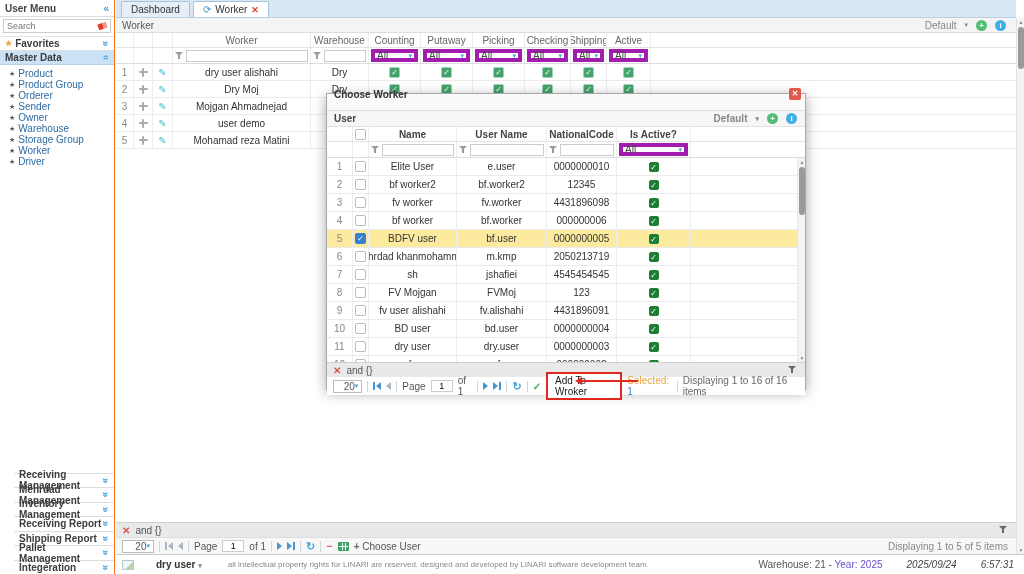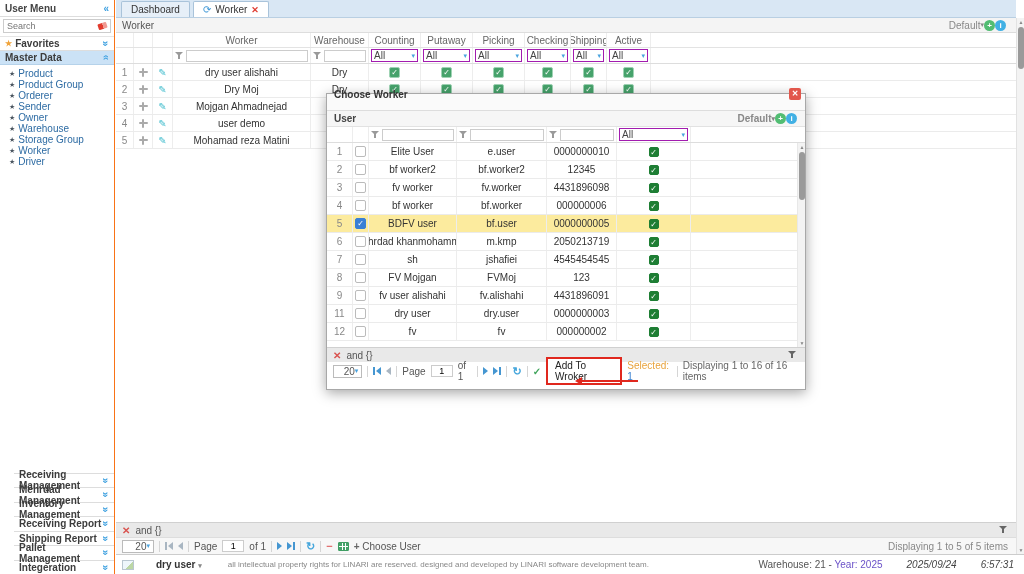--- a/index.html
+++ b/index.html
@@ -29,35 +29,35 @@
 
   
   .tabbar { position:absolute; left:116px; top:0; width:900px; height:18px; background:#d9e7f4; border-bottom:1px solid #b9cfe2; display:flex; align-items:flex-end; padding-left:5px; gap:3px; }
   .tab { height:16px; display:flex; align-items:center; gap:4px; padding:0 9px; border:1px solid #a9c3da; border-bottom:none; border-radius:2px 2px 0 0; background:#e6eff8; color:#333; }
   .tab.active { background:#fff; }
   .refresh-ic { color:#3d96d6; font-size:10px; }
   .close-x { color:#e03c31; font-weight:bold; font-size:9px; }
 
   
   .panel-title { position:absolute; left:116px; top:18px; width:900px; height:15px; background:#f4f4f4; border-bottom:1px solid #ddd; display:flex; justify-content:space-between; align-items:center; padding:0 10px 0 6px; color:#555; }
-  .view-group { display:flex; align-items:center; gap:0; color:#888; }
+  .view-group { display:flex; align-items:center; gap:8px; color:#888; }
   .caret { font-size:7px; color:#888; }
   .caret.blue { color:#4aa3df; }
   .circle { width:11px; height:11px; border-radius:50%; color:#fff; font-size:8px; font-weight:bold; text-align:center; line-height:11px; display:inline-block; }
   .circle.green { background:#52bd73; }
   .circle.blue { background:#41b0e4; }
 
   
   .cell { border-right:1px solid #ededed; display:flex; align-items:center; justify-content:center; overflow:hidden; white-space:nowrap; }
   .funnel { position:relative; width:9px; height:8px; display:inline-block; flex:none; }
   .funnel::before { content:""; position:absolute; top:0; left:0; border-left:4px solid transparent; border-right:4px solid transparent; border-top:4px solid #9a9a9a; }
   .funnel::after { content:""; position:absolute; top:3px; left:3px; width:2px; height:4px; background:#9a9a9a; }
   .funnel.dark::before { border-top-color:#666; } .funnel.dark::after { background:#666; }
   .ftxt { height:12px; border:1px solid #ccc; font-size:9px; width:100%; margin-left:2px; font-family:inherit; }
-  .ddl { height:13px; border:1px solid #a21caf; background:#fff; display:flex; align-items:center; justify-content:space-between; padding:0 2px; width:100%; color:#444; }
+  .ddl { height:13px; border:4px solid #a21caf; background:#fff; display:flex; align-items:center; justify-content:space-between; padding:0 2px; width:100%; color:#444; }
   .cb { width:11px; height:11px; border:1px solid #bbb; border-radius:2px; background:#fff; display:inline-block; text-align:center; line-height:10px; font-size:8px; color:#fff; flex:none; }
   .cb.checked::after { content:"✓"; }
   .cb.green { background:#46a26b; border-color:#9fd3b4; }
   .cb.dgreen { background:#1e7e34; border-color:#1e7e34; width:10px; height:10px; }
   .cb.blue { background:#3a7fd5; border-color:#3a7fd5; }
 
   
   .g-head { position:absolute; left:116px; top:33px; width:900px; height:15px; display:flex; color:#666; border-bottom:1px solid #e3e3e3; background:#fff; }
   .g-filter { position:absolute; left:116px; top:48px; width:900px; height:16px; display:flex; border-bottom:1px solid #ddd; background:#fff; }
   .g-filter .cell { padding:0 2px; justify-content:flex-start; }
@@ -490,20 +490,31 @@
   </div>
   <div class="m-phead">
     <span>User</span>
     <span class="view-group">
       <span>Default</span>
       <span class="caret">▾</span>
       <span class="circle green">+</span>
       <span class="circle blue">i</span>
     </span>
   </div>
+  <div class="m-ghead">
+    <span class="cell m-num"></span>
+    <span class="cell m-cb">
+        <span class="cb"></span>
+      </span>
+    <span class="cell m-name">Name</span>
+    <span class="cell m-un">User Name</span>
+    <span class="cell m-code">NationalCode</span>
+    <span class="cell m-act">Is Active?</span>
+    <span class="cell m-fill"></span>
+  </div>
   <div class="m-gfilter">
     <span class="cell m-num"></span>
       <span class="cell m-cb"></span>
     <span class="cell m-name">
         <span class="funnel"></span>
         <input class="ftxt" style="">
       </span>
     <span class="cell m-un">
         <span class="funnel"></span>
         <input class="ftxt" style="">
@@ -626,20 +637,33 @@
       <span class="cell m-fill"></span>
     </div>
     <div class="mrow">
       <span class="cell m-num">9</span>
       <span class="cell m-cb">
           <span class="cb"></span>
         </span>
       <span class="cell m-name">fv user alishahi</span>
       <span class="cell m-un">fv.alishahi</span>
       <span class="cell m-code">4431896091</span>
+      <span class="cell m-act">
+          <span class="cb dgreen checked"></span>
+        </span>
+      <span class="cell m-fill"></span>
+    </div>
+    <div class="mrow">
+      <span class="cell m-num">10</span>
+      <span class="cell m-cb">
+          <span class="cb"></span>
+        </span>
+      <span class="cell m-name">BD user</span>
+      <span class="cell m-un">bd.user</span>
+      <span class="cell m-code">0000000004</span>
       <span class="cell m-act">
           <span class="cb dgreen checked"></span>
         </span>
       <span class="cell m-fill"></span>
     </div>
     <div class="mrow">
       <span class="cell m-num">11</span>
       <span class="cell m-cb">
           <span class="cb"></span>
         </span>

